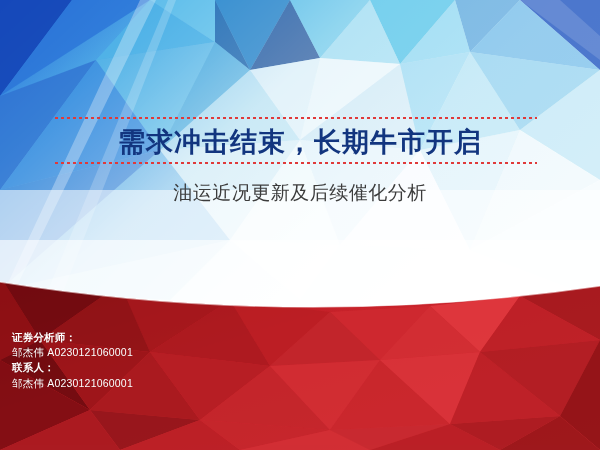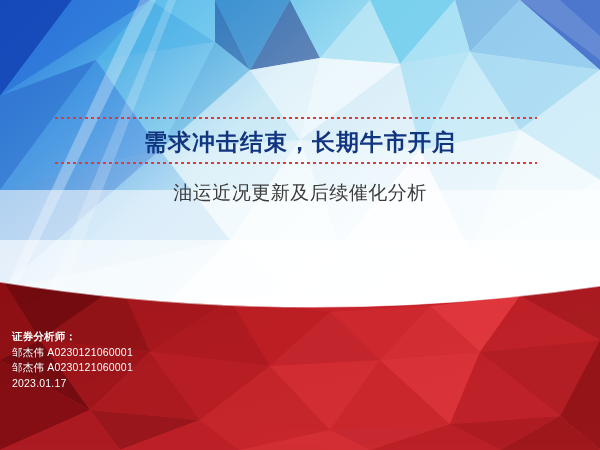--- a/index.html
+++ b/index.html
@@ -40,21 +40,21 @@
   #rule-top { top: 117px; }
   #rule-bottom { top: 162px; }
 
   
   .title-main {
     position: absolute;
     left: 0;
     top: 126px;
     width: 600px;
     text-align: center;
-    font-size: 23px;
+    font-size: 27px;
     font-weight: bold;
     letter-spacing: 1px;
     color: #12357f;
     line-height: 32px;
     white-space: nowrap;
   }
   .title-sub {
     position: absolute;
     left: 0;
     top: 180px;
@@ -74,21 +74,20 @@
     left: 12px;
     top: 330px;
     color: #ffffff;
     font-size: 10.5px;
     line-height: 15.2px;
     text-shadow: 0 0 1px rgba(0,0,0,0.18);
   }
   .credits .lbl {
     font-weight: bold;
     letter-spacing: 0.2px;
-    font-family: Liberation Mono, monospace;
   }
   .credits .val {
     font-weight: normal;
     letter-spacing: 0.2px;
   }
 
   
   .logo {
     position: absolute;
     left: 484px;
@@ -225,18 +224,18 @@
 
   <div class="dotted-rule" id="rule-top"></div>
   <div class="dotted-rule" id="rule-bottom"></div>
 
   <div class="title-main">需求冲击结束，长期牛市开启</div>
   <div class="title-sub">油运近况更新及后续催化分析</div>
 
   <div class="credits">
     <div class="lbl">证券分析师：</div>
     <div class="val">邹杰伟 A0230121060001</div>
+    <div class="lbl">联系人：</div>
     <div class="val">邹杰伟 A0230121060001</div>
-    <div class="val">2023.01.17</div>
   </div>
 
 
 </div>
 
 </body></html>

